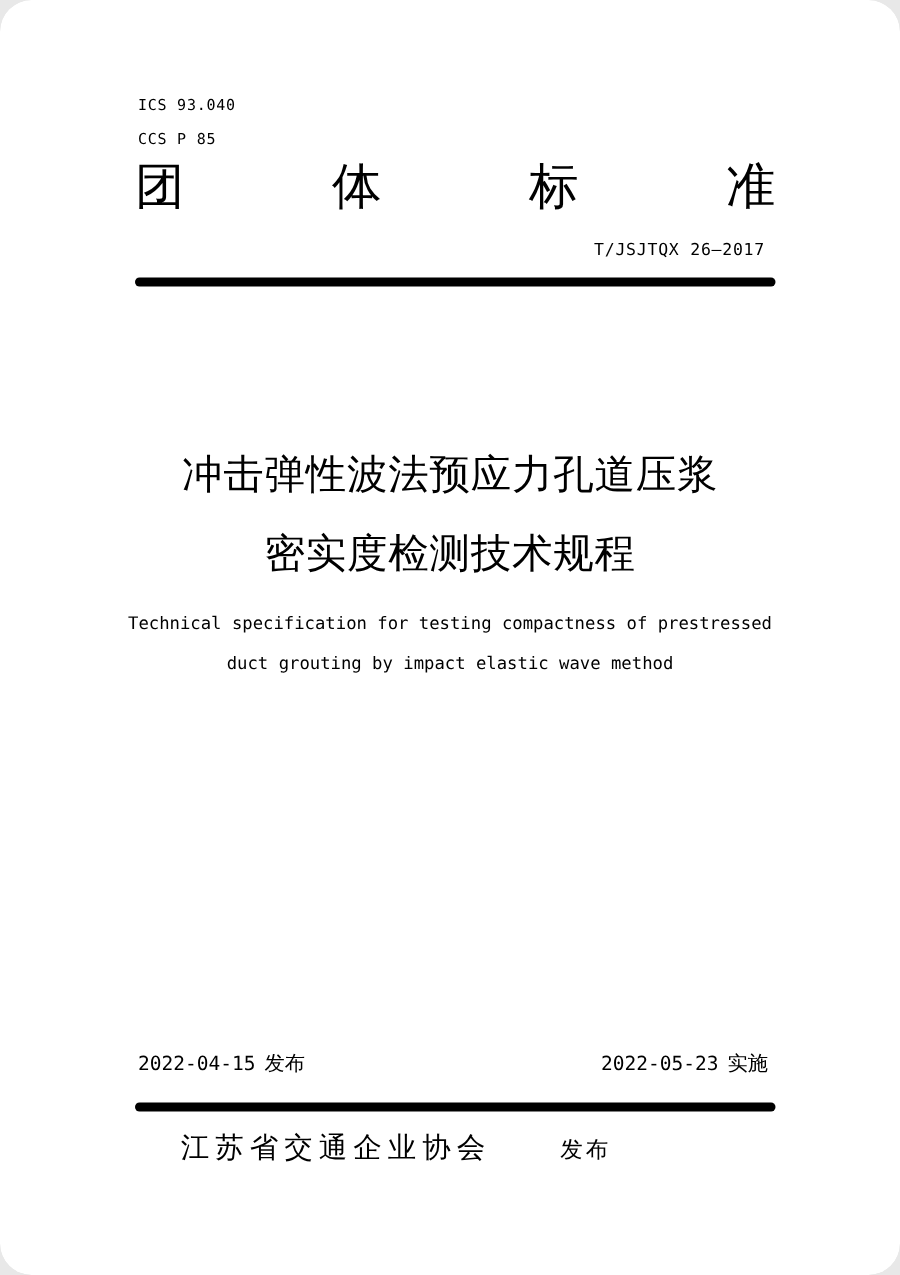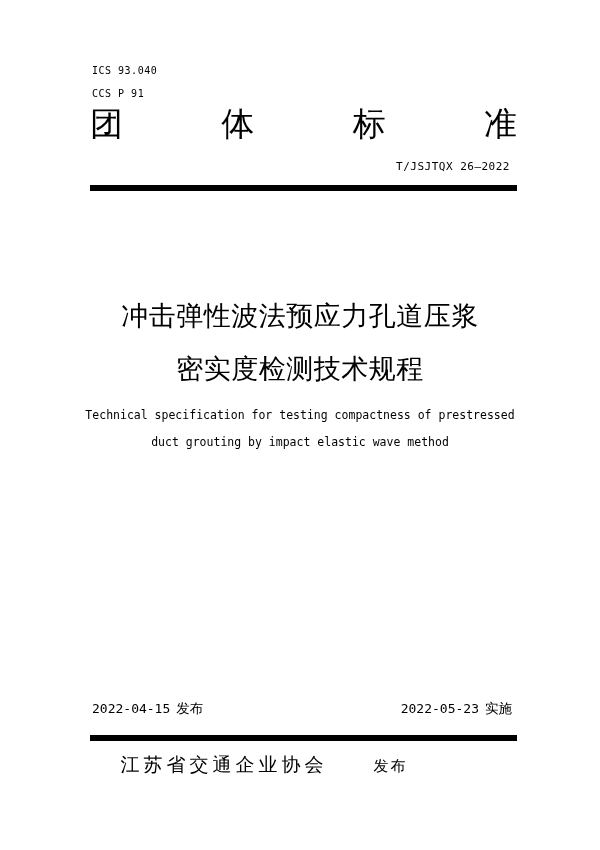--- a/index.html
+++ b/index.html
@@ -1,15 +1,15 @@
 <!DOCTYPE html>
 <html><head>
 <meta charset="utf-8">
 <style>
-  * { margin: 0; padding: 0; box-sizing: border-box; }
+  * { margin: 0; padding: 0; box-sizing: border-box; border-radius: 21px; }
   html, body { background: #e8e8e8; }
   .page {
     position: relative;
     width: 600px;
     height: 850px;
     margin: 0 auto;
     background: #ffffff;
     color: #000000;
     font-family: "Liberation Sans", sans-serif;
     overflow: hidden;
@@ -110,31 +110,31 @@
     letter-spacing: 2px;
   }
 </style>
 </head>
 <body>
 
 <div class="page">
 
   <div class="codes">
     <div class="code-line">ICS 93.040</div>
-    <div class="code-line">CCS P 91</div>
+    <div class="code-line">CCS P 85</div>
   </div>
 
   <div class="doc-type-row">
     <span>团</span>
     <span>体</span>
     <span>标</span>
     <span>准</span>
   </div>
 
-  <div class="std-number">T/JSJTQX 26—2022</div>
+  <div class="std-number">T/JSJTQX 26—2017</div>
 
   <div class="rule rule-top"></div>
 
   <div class="title-cn title-cn-1">冲击弹性波法预应力孔道压浆</div>
   <div class="title-cn title-cn-2">密实度检测技术规程</div>
 
   <div class="title-en title-en-2">duct grouting by impact elastic wave method</div>
   <div class="title-en title-en-1">Technical specification for testing compactness of prestressed</div>
 
   <div class="dates-row">

